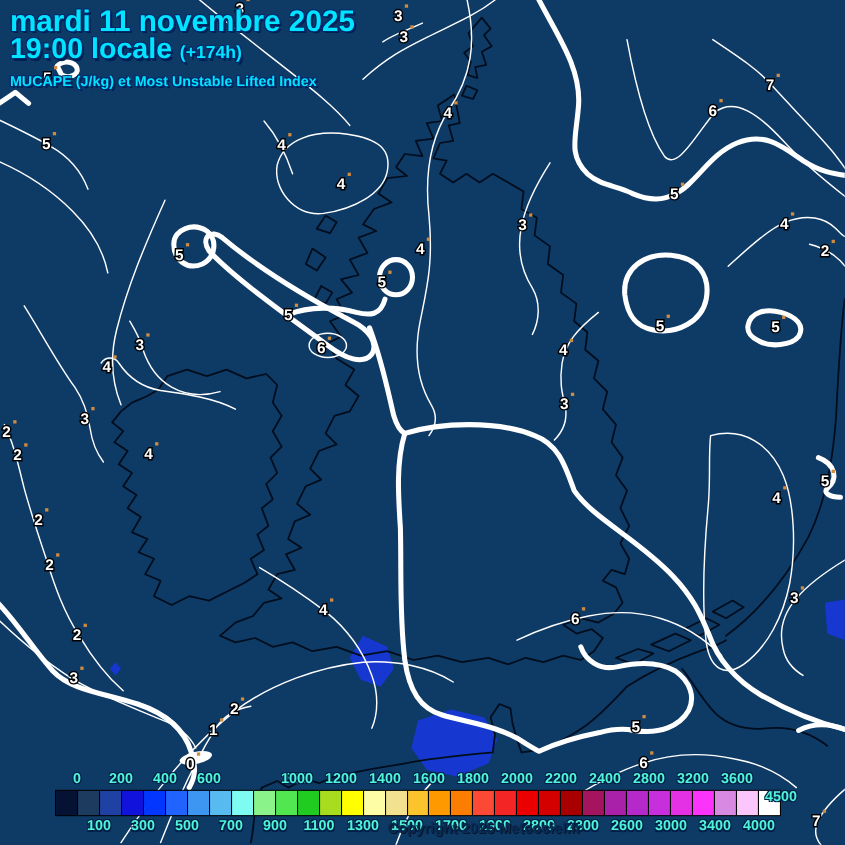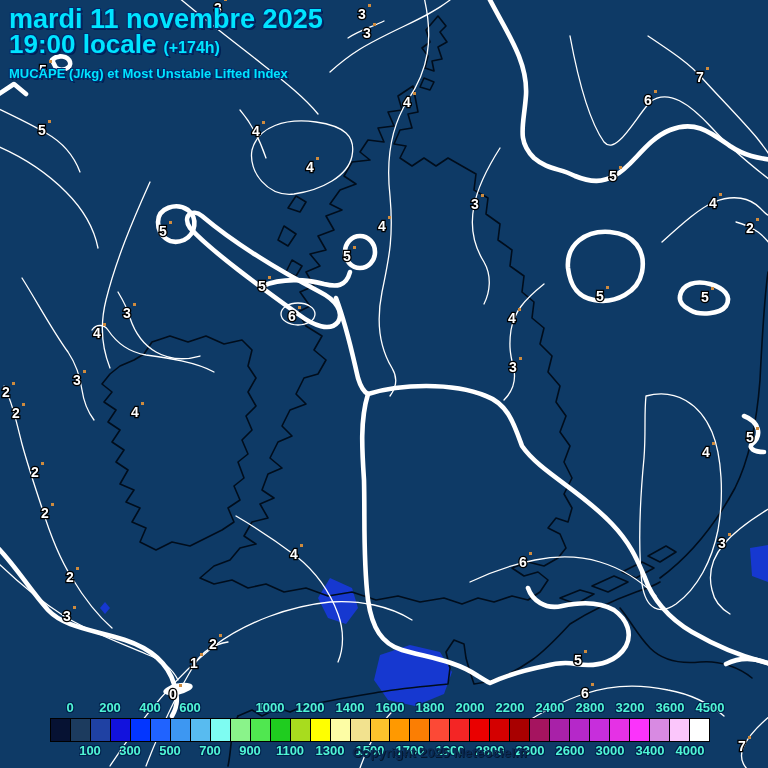--- a/index.html
+++ b/index.html
@@ -269,17 +269,17 @@
       <span class="cbl top" style="left: 510px; color: rgb(80, 245, 213);">2200</span>
       <span class="cbl bottom" style="left: 530px; color: rgb(80, 245, 213);">2300</span>
       <span class="cbl top" style="left: 550px; color: rgb(80, 245, 213);">2400</span>
       <span class="cbl bottom" style="left: 570px; color: rgb(80, 245, 213);">2600</span>
       <span class="cbl top" style="left: 590px; color: rgb(80, 245, 213);">2800</span>
       <span class="cbl bottom" style="left: 610px; color: rgb(80, 245, 213);">3000</span>
       <span class="cbl top" style="left: 630px; color: rgb(80, 245, 213);">3200</span>
       <span class="cbl bottom" style="left: 650px; color: rgb(80, 245, 213);">3400</span>
       <span class="cbl top" style="left: 670px; color: rgb(80, 245, 213);">3600</span>
       <span class="cbl bottom" style="left: 690px; color: rgb(80, 245, 213);">4000</span>
-      <span class="cbl top" style="left: 710px; color: rgb(80, 245, 213);">4500</span>
+      <span class="cbl top" style="left: 710px; color: rgb(80, 245, 213); margin-top: 16px;">4500</span>
     </div>
 
   <div id="copyright">Copyright 2025 Meteociel.fr</div>
 </div>
 
 </body></html>

